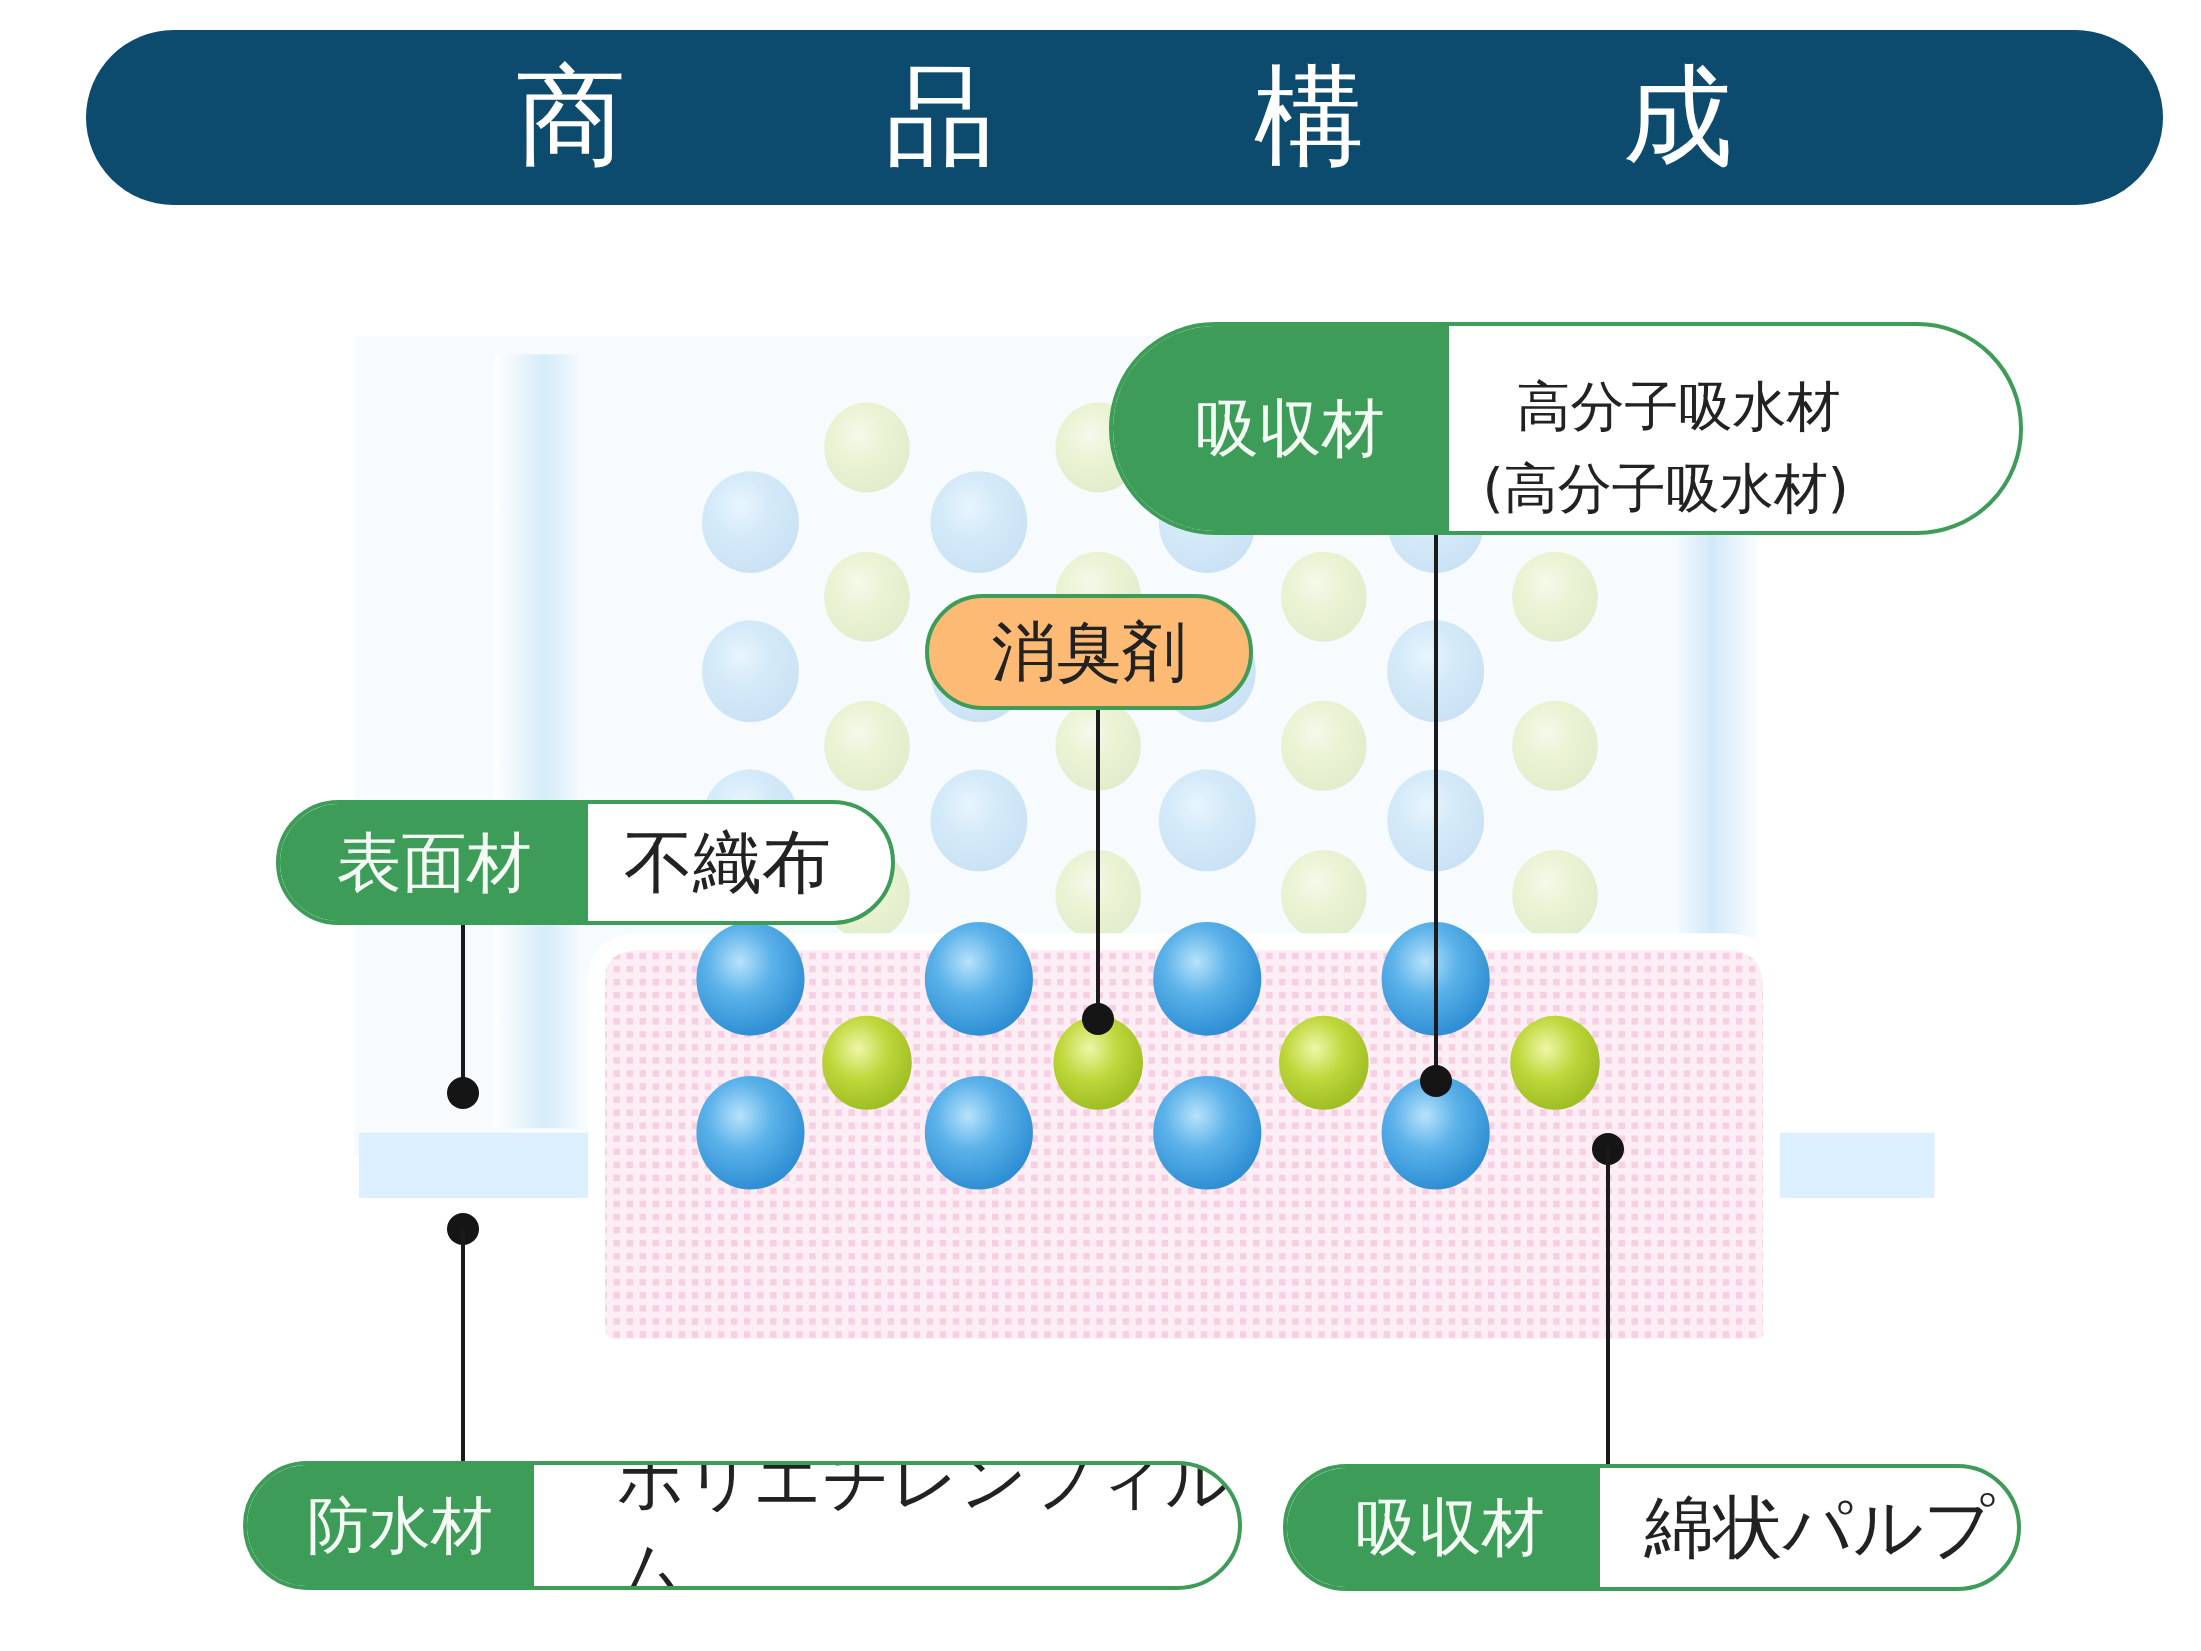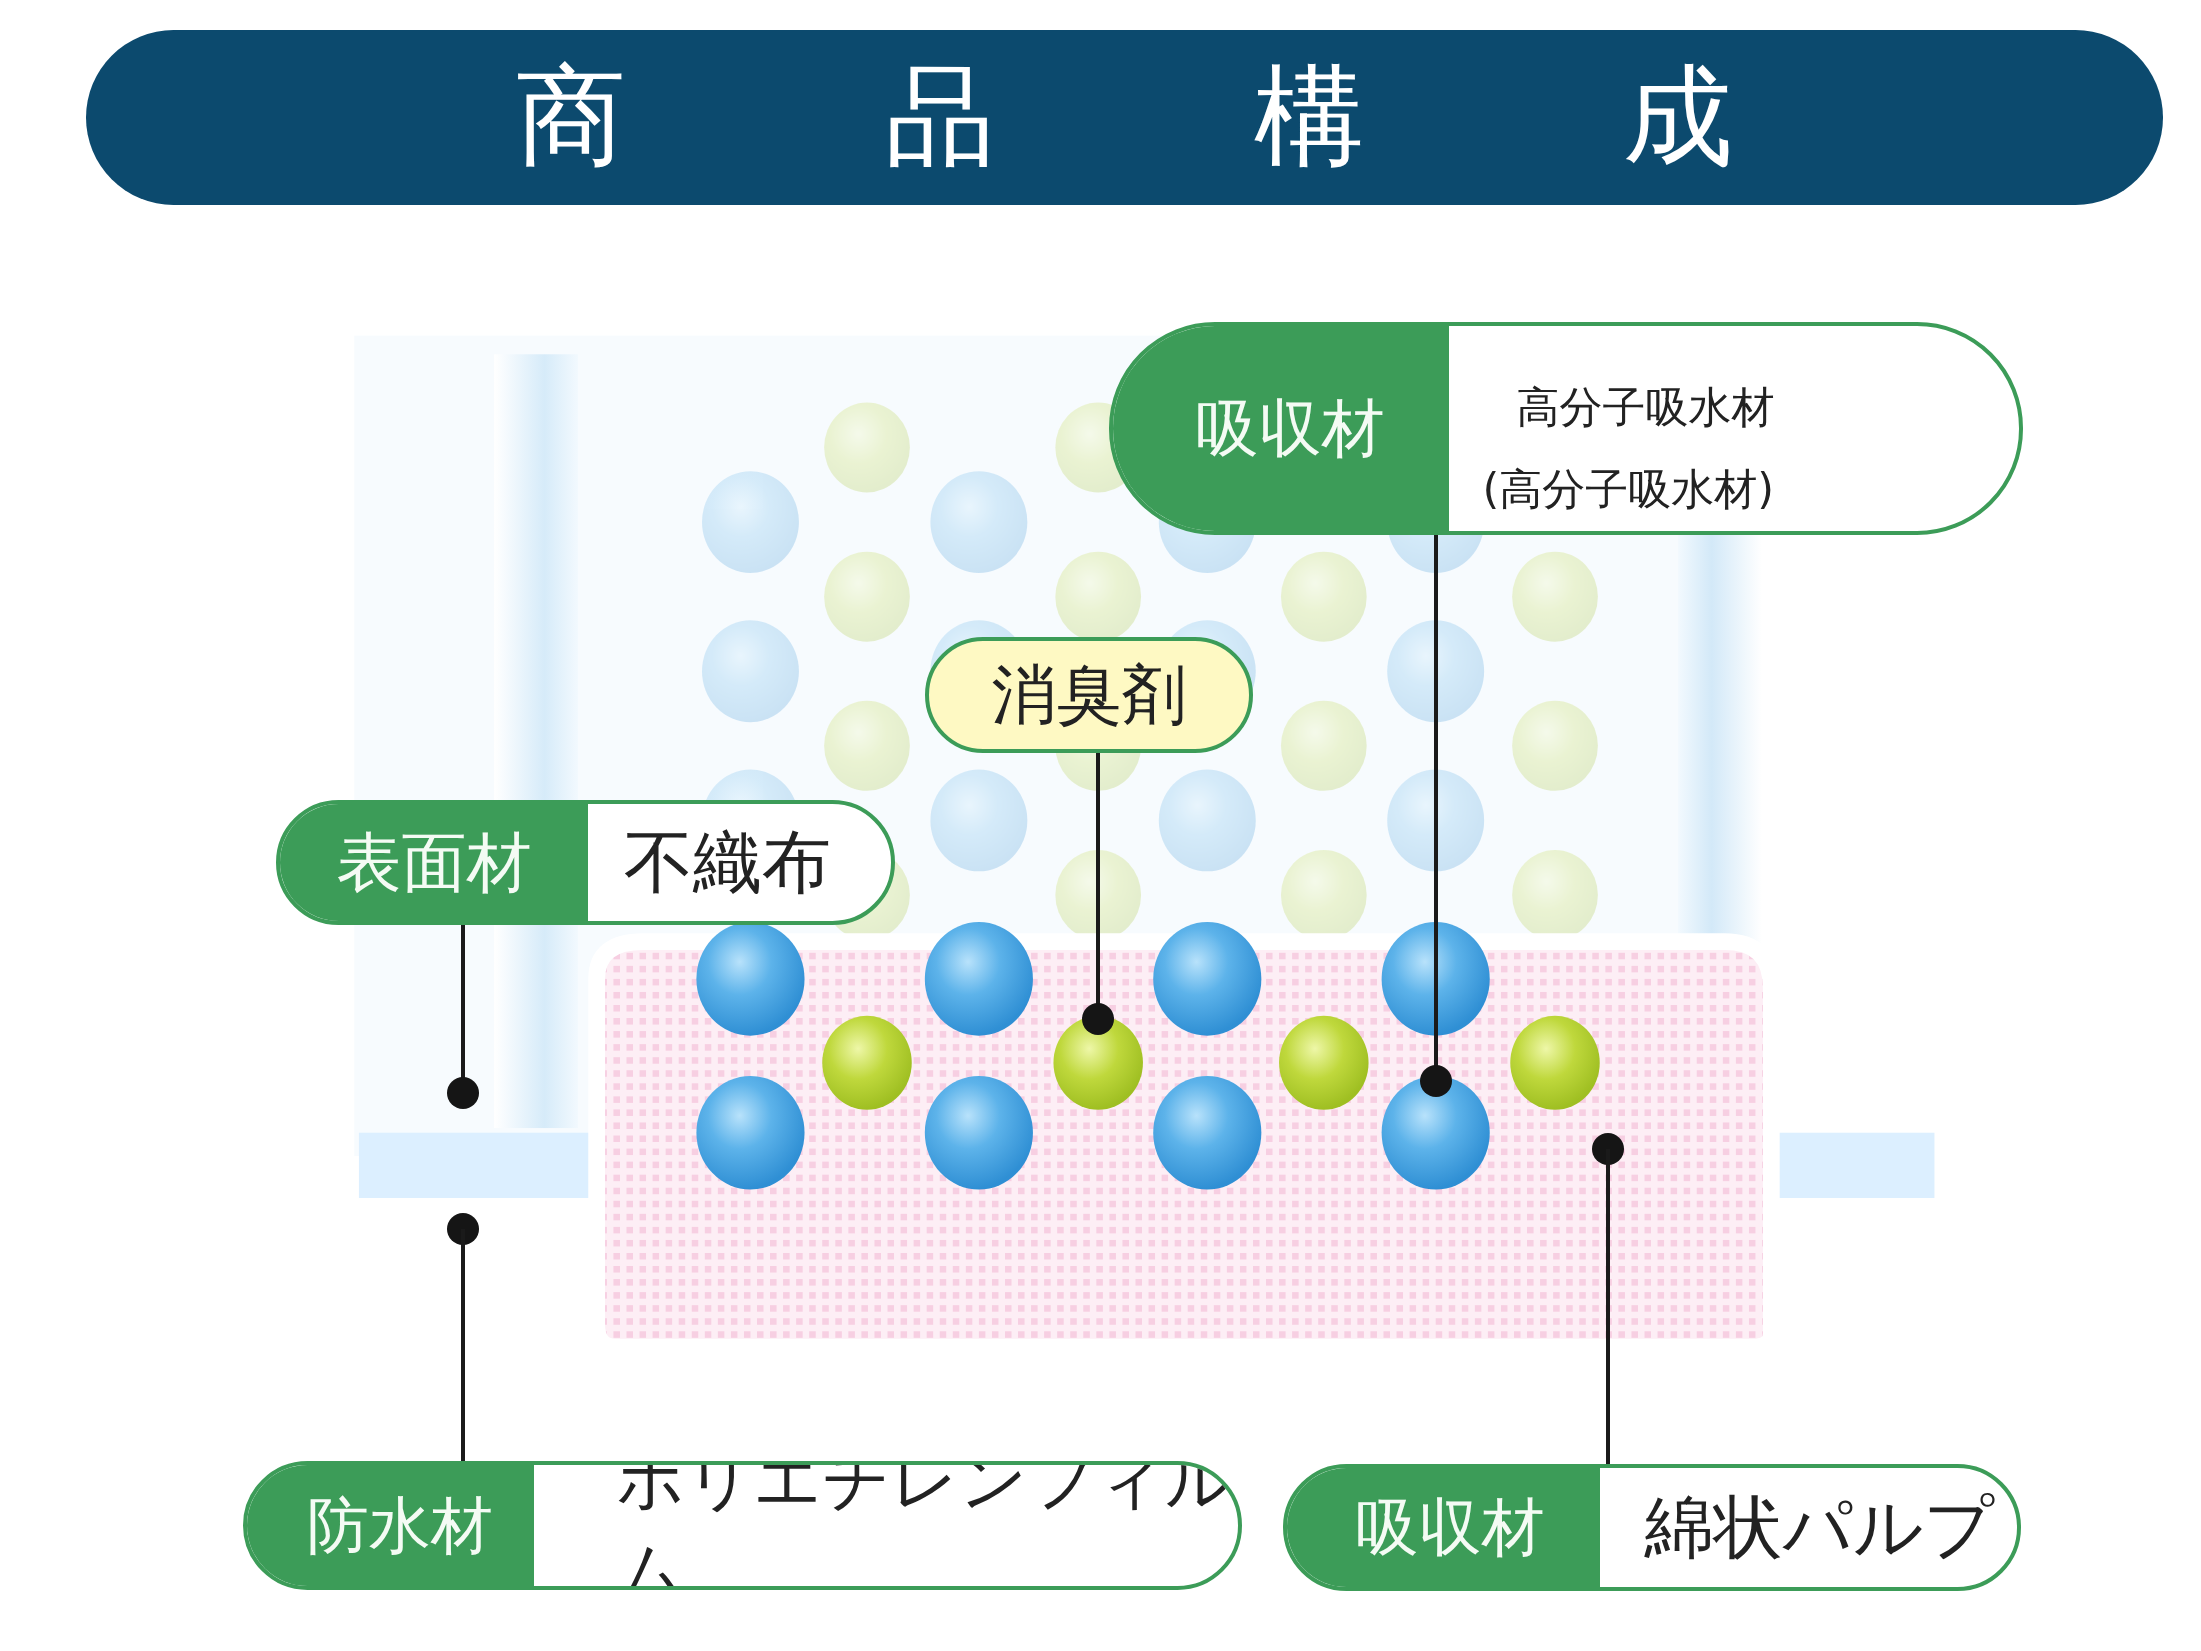--- a/index.html
+++ b/index.html
@@ -12,22 +12,22 @@
                background:#0c4a6e; display:flex; align-items:center; justify-content:center; }
   #title-text { color:#fff; font-size:110px; letter-spacing:112px; padding-left:112px; font-weight:normal; }
 
   
   #diagram { left:0; top:0; width:2202px; height:1652px; }
 
   
   .pill { position:absolute; display:flex; border:4.7px solid #3c9c58; border-radius:75px; overflow:hidden; background:#fff; box-sizing:border-box;gap:22px; }
   .pill .cat { background:#3c9c58; color:#f4fbf4; display:flex; align-items:center; justify-content:center; }
   .pill .val { color:#222; display:flex; align-items:center; padding-left:14px; }
-  .bubble { position:absolute; border:4.7px solid #3c9c58; border-radius:65px; background:#fef9c3; box-sizing:border-box;
-            display:flex; align-items:center; justify-content:center; color:#222;margin-top:43px; }
+  .bubble { position:absolute; border:4.7px solid #3c9c58; border-radius:65px; background:#fdba74; box-sizing:border-box;
+            display:flex; align-items:center; justify-content:center; color:#222; }
 
   .leader { position:absolute; background:#1a1a1a; width:3.7px; }
   .dot { position:absolute; width:32px; height:32px; margin-left:-16px; margin-top:-16px; border-radius:50%; background:#151515; }
 </style>
 </head>
 <body>
 
 <svg id="diagram" class="abs" viewBox="0 0 2362 1772">
   <defs>
     <radialGradient id="gBlue" cx="40%" cy="35%" r="65%">
@@ -129,21 +129,21 @@
 <div class="leader" style="left:1434px; top:531px; height:550px;"></div>
 <div class="dot" style="left:1436px; top:1081px;"></div>
 
 <div class="dot" style="left:1608px; top:1149px;"></div>
 <div class="leader" style="left:1606px; top:1149px; height:317px;"></div>
 
 <div class="pill" style="left:1109px; top:322px; width:914px; height:213px; border-radius:106px;">
   <div class="cat" style="width:317px; font-size:63px; padding-left:18.6px;">
     <span>吸収材</span>
   </div>
-  <div class="val" style="flex-direction:column; align-items:flex-start; justify-content:center; font-size:43px; line-height:82px; padding-left:12px;margin-top:38px;">
+  <div class="val" style="flex-direction:column; align-items:flex-start; justify-content:center; font-size:54px; line-height:82px; padding-left:12px;margin-top:38px;">
     <span style="padding-left:34px;">高分子吸水材</span>
     <span>(高分子吸水材)</span>
   </div>
 </div>
 
 <div class="bubble" style="left:925px; top:594px; width:328px; height:116px; font-size:65px;">
   <span>消臭剤</span>
 </div>
 
 <div class="pill" style="left:276px; top:800px; width:619px; height:125px;">

